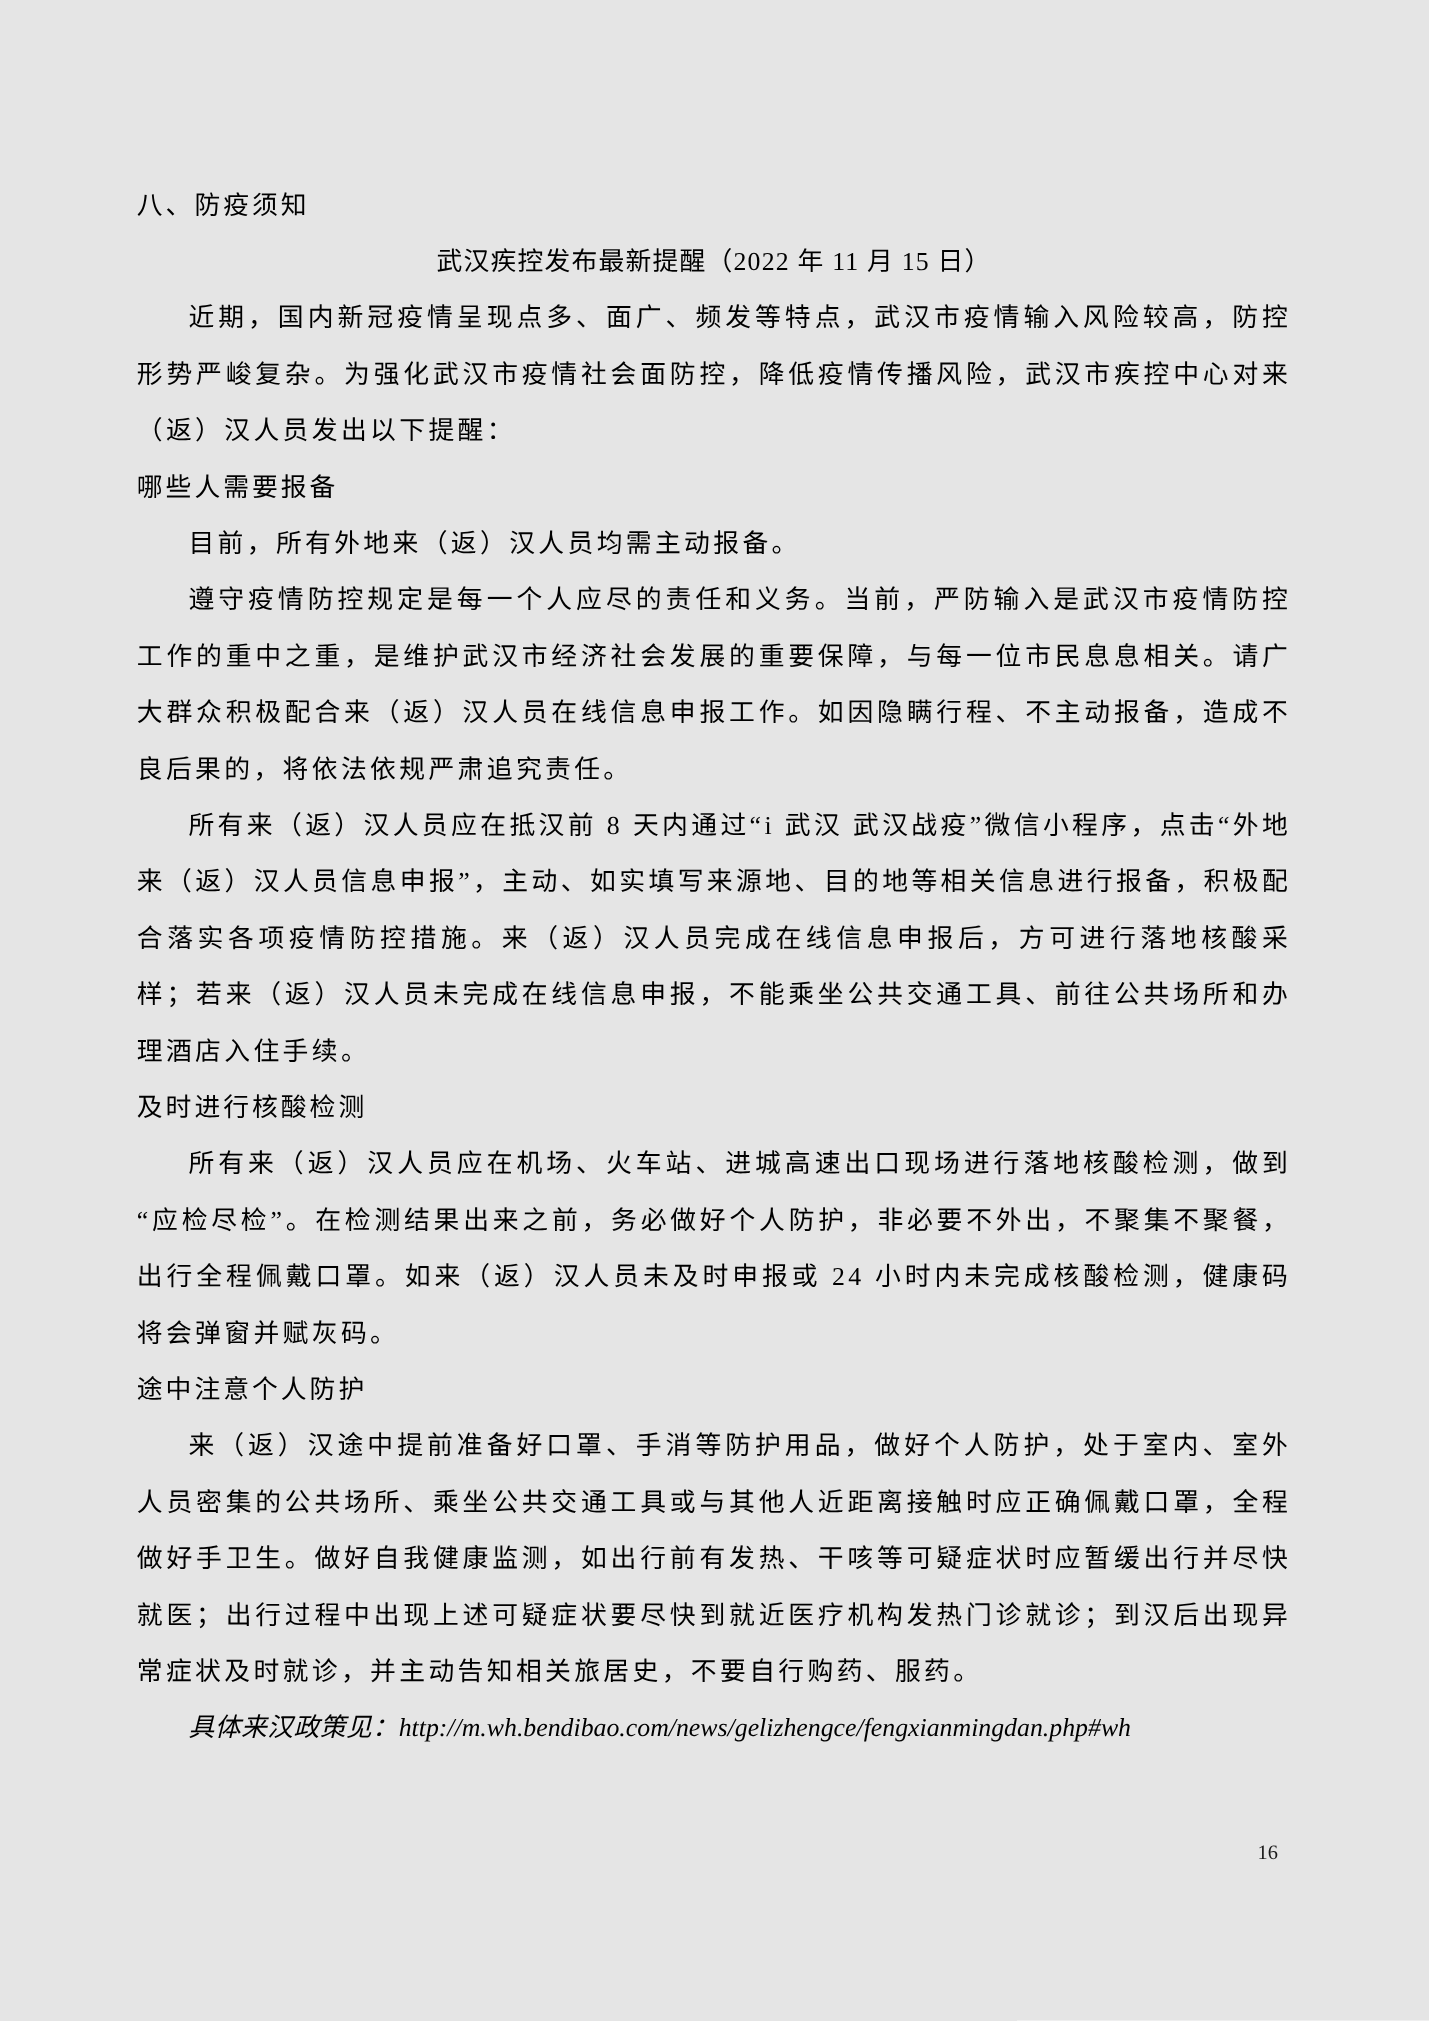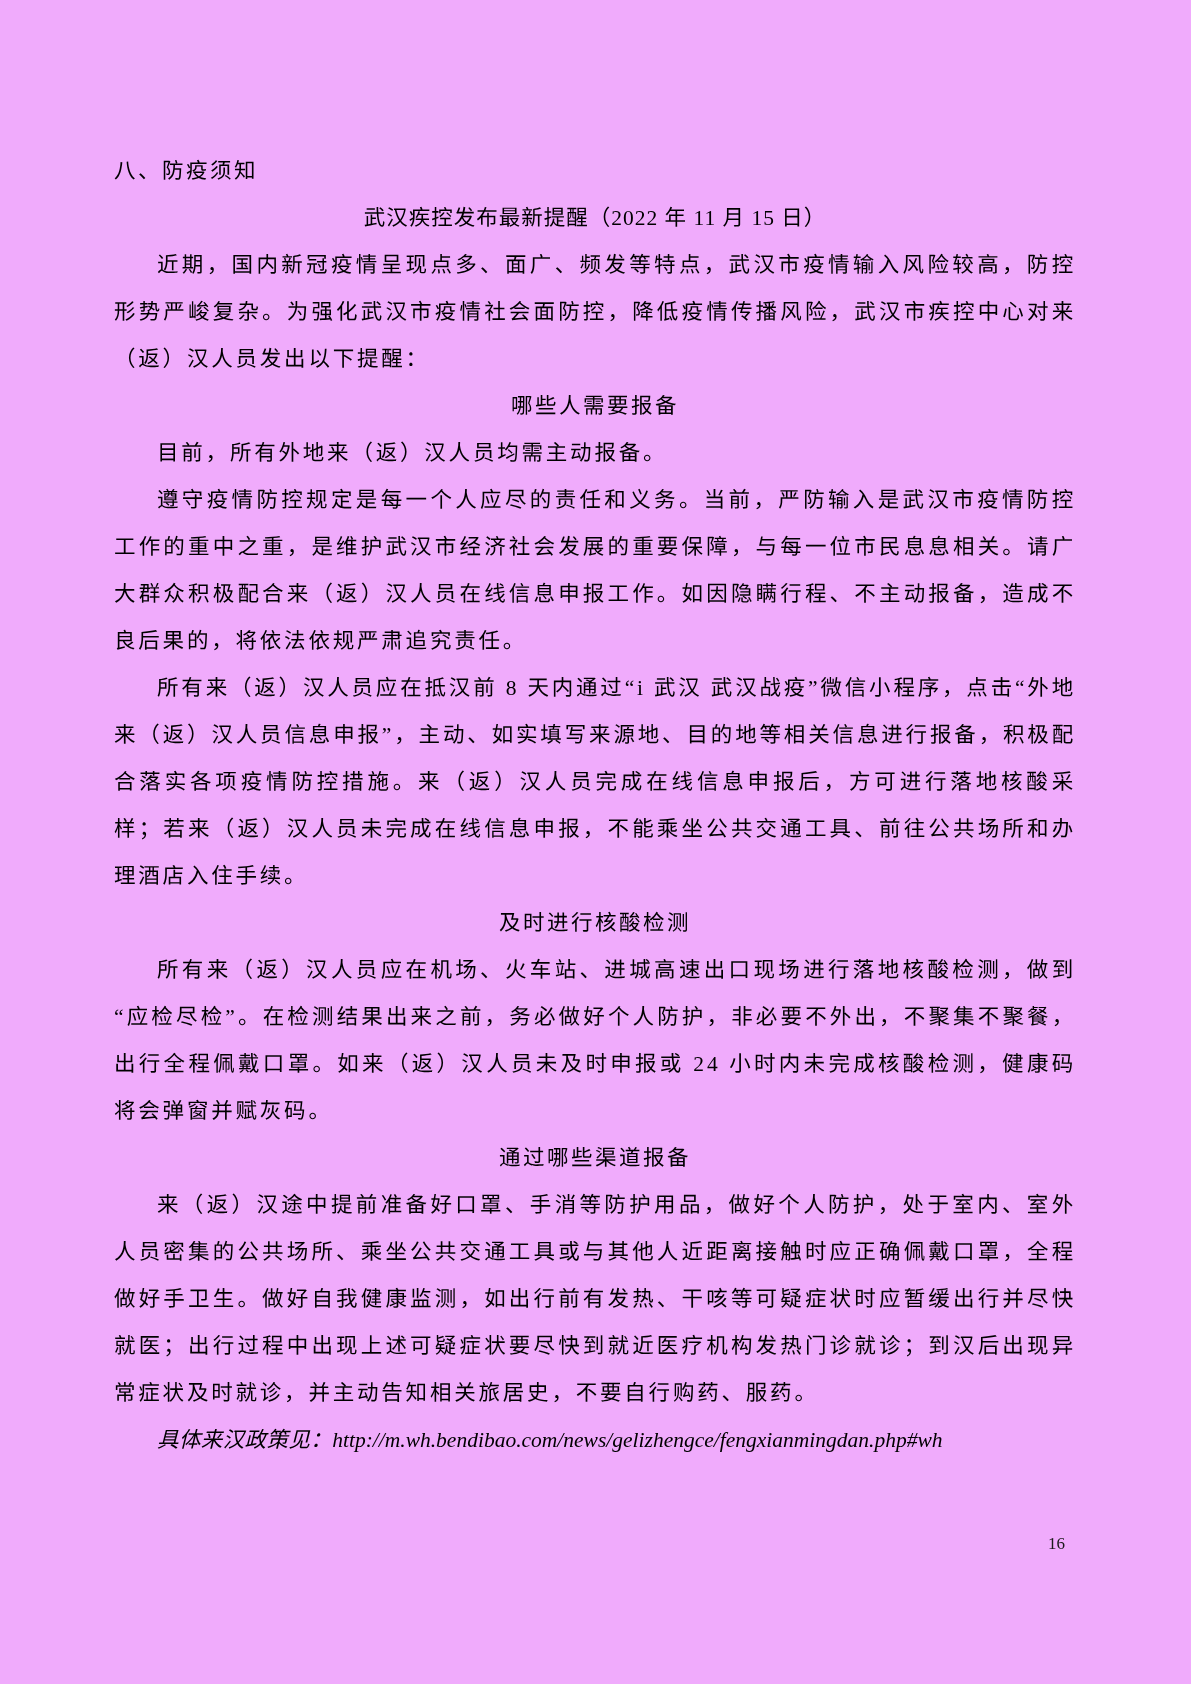--- a/index.html
+++ b/index.html
@@ -4,21 +4,21 @@
 <style>
   html, body {
     margin: 0;
     padding: 0;
     background: #ffffff;
   }
   .page {
     position: relative;
     width: 1191px;
     height: 1684px;
-    background: #f0abfc;
+    background: #e5e5e5;
     overflow: hidden;
     font-family: "Liberation Serif", "DejaVu Serif", serif;
     color: #000000;
   }
   .content {
     position: absolute;
     left: 114px;
     top: 148px;
     width: 962px;
   }
@@ -37,21 +37,21 @@
     text-align: left;
   }
   .doc-title {
     font-weight: bold;
     text-align: center;
     letter-spacing: 1px;
   }
   .sub-heading {
     font-weight: bold;
     letter-spacing: 2.5px;
-    text-align: center;
+    text-align: left;
   }
   .para {
     text-align: justify;
     text-indent: 2em;
     letter-spacing: 2.8px;
     word-break: normal;
   }
   .footer-note {
     letter-spacing: 0.4px;
     text-align: left;
@@ -86,21 +86,21 @@
 
     <h3 class="sub-heading">哪些人需要报备</h3>
     <p class="para">目前，所有外地来（返）汉人员均需主动报备。</p>
     <p class="para">遵守疫情防控规定是每一个人应尽的责任和义务。当前，严防输入是武汉市疫情防控工作的重中之重，是维护武汉市经济社会发展的重要保障，与每一位市民息息相关。请广大群众积极配合来（返）汉人员在线信息申报工作。如因隐瞒行程、不主动报备，造成不良后果的，将依法依规严肃追究责任。</p>
 
     <p class="para">所有来（返）汉人员应在抵汉前 8 天内通过“i 武汉 武汉战疫”微信小程序，点击“外地来（返）汉人员信息申报”，主动、如实填写来源地、目的地等相关信息进行报备，积极配合落实各项疫情防控措施。来（返）汉人员完成在线信息申报后，方可进行落地核酸采样；若来（返）汉人员未完成在线信息申报，不能乘坐公共交通工具、前往公共场所和办理酒店入住手续。</p>
 
     <h3 class="sub-heading">及时进行核酸检测</h3>
     <p class="para">所有来（返）汉人员应在机场、火车站、进城高速出口现场进行落地核酸检测，做到“应检尽检”。在检测结果出来之前，务必做好个人防护，非必要不外出，不聚集不聚餐，出行全程佩戴口罩。如来（返）汉人员未及时申报或 24 小时内未完成核酸检测，健康码将会弹窗并赋灰码。</p>
 
-    <h3 class="sub-heading">通过哪些渠道报备</h3>
+    <h3 class="sub-heading">途中注意个人防护</h3>
     <p class="para">来（返）汉途中提前准备好口罩、手消等防护用品，做好个人防护，处于室内、室外人员密集的公共场所、乘坐公共交通工具或与其他人近距离接触时应正确佩戴口罩，全程做好手卫生。做好自我健康监测，如出行前有发热、干咳等可疑症状时应暂缓出行并尽快就医；出行过程中出现上述可疑症状要尽快到就近医疗机构发热门诊就诊；到汉后出现异常症状及时就诊，并主动告知相关旅居史，不要自行购药、服药。</p>
 
     <p class="para footer-note"><span>具体来汉政策见：</span><span class="url">http://m.wh.bendibao.com/news/gelizhengce/fengxianmingdan.php#wh</span></p>
 
   </div>
 
   <div class="page-number">16</div>
 </div>
 
 </body></html>

